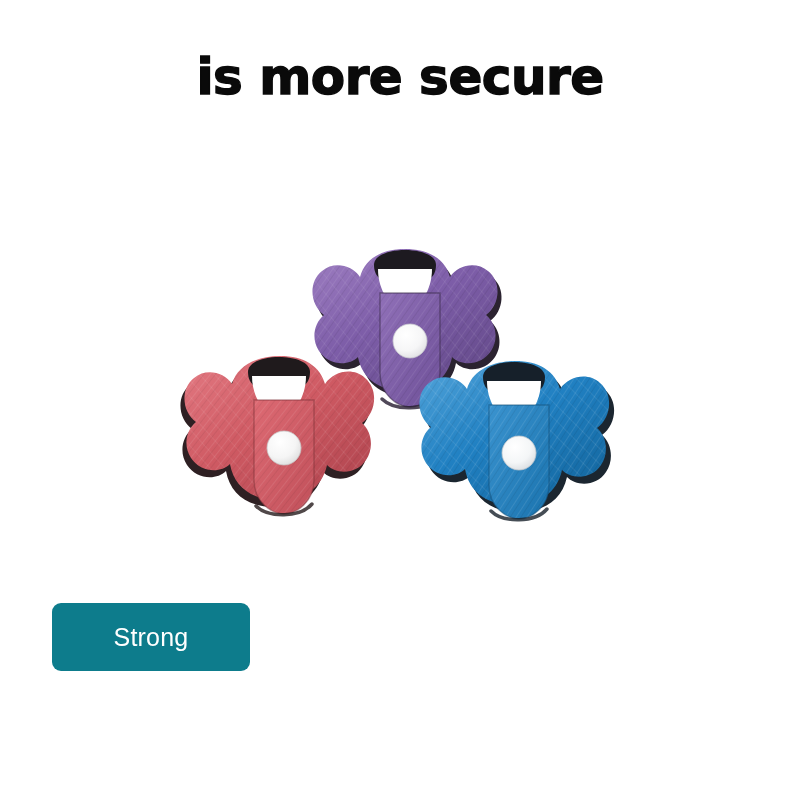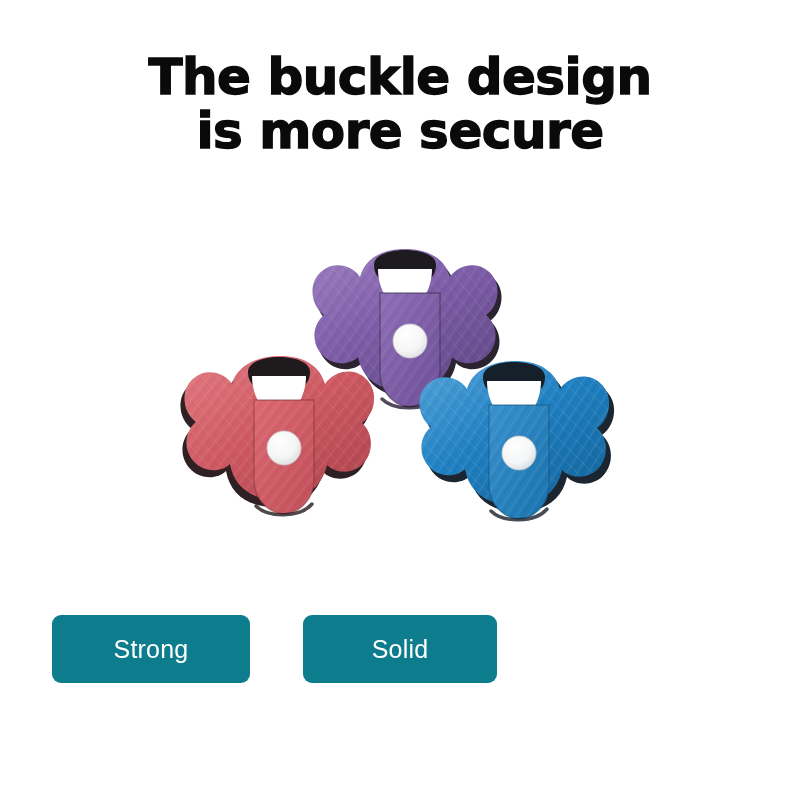--- a/index.html
+++ b/index.html
@@ -65,21 +65,21 @@
   
   .features {
     position: absolute;
     left: 0;
     top: 603px;
     width: 800px;
     height: 72px;
   }
   .feature-btn {
     position: absolute;
-    top: 12px;
+    top: 0;
     height: 68px;
     border: none;
     border-radius: 9px;
     background: #0d7c8c;
     color: #ffffff;
     font-family: "Liberation Sans", sans-serif;
     font-size: 25px;
     font-weight: 400;
     letter-spacing: 0.2px;
     display: flex;
@@ -91,21 +91,20 @@
   .feature-btn:nth-child(1) { left: 52px;  width: 198px; }
   .feature-btn:nth-child(2) { left: 303px; width: 194px; }
   .feature-btn:nth-child(3) { left: 547px; width: 194px; }
 </style>
 </head>
 <body>
 
 <div class="page">
 
   <div class="headline">
-    <span class="hl-line">The buckle design</span>
     <span class="hl-line">is more secure</span>
   </div>
 
   <div class="product-stage">
 
     <div class="clip clip-purple">
       <svg viewBox="0 0 230 200" xmlns="http://www.w3.org/2000/svg">
         <defs>
           <linearGradient id="pu-body" x1="0.15" y1="0.05" x2="0.85" y2="0.95">
             <stop offset="0" stop-color="#9878bd"></stop>
@@ -388,16 +387,15 @@
 
         <circle cx="117" cy="108" r="17" fill="url(#bl-snap)"></circle>
         <circle cx="117" cy="108" r="17" fill="none" stroke="#c4c9ce" stroke-width="0.8"></circle>
       </svg>
     </div>
 
   </div>
 
   <div class="features">
     <button class="feature-btn">Strong</button>
-    <button class="feature-btn">Solid</button>
   </div>
 
 </div>
 
 </body></html>

